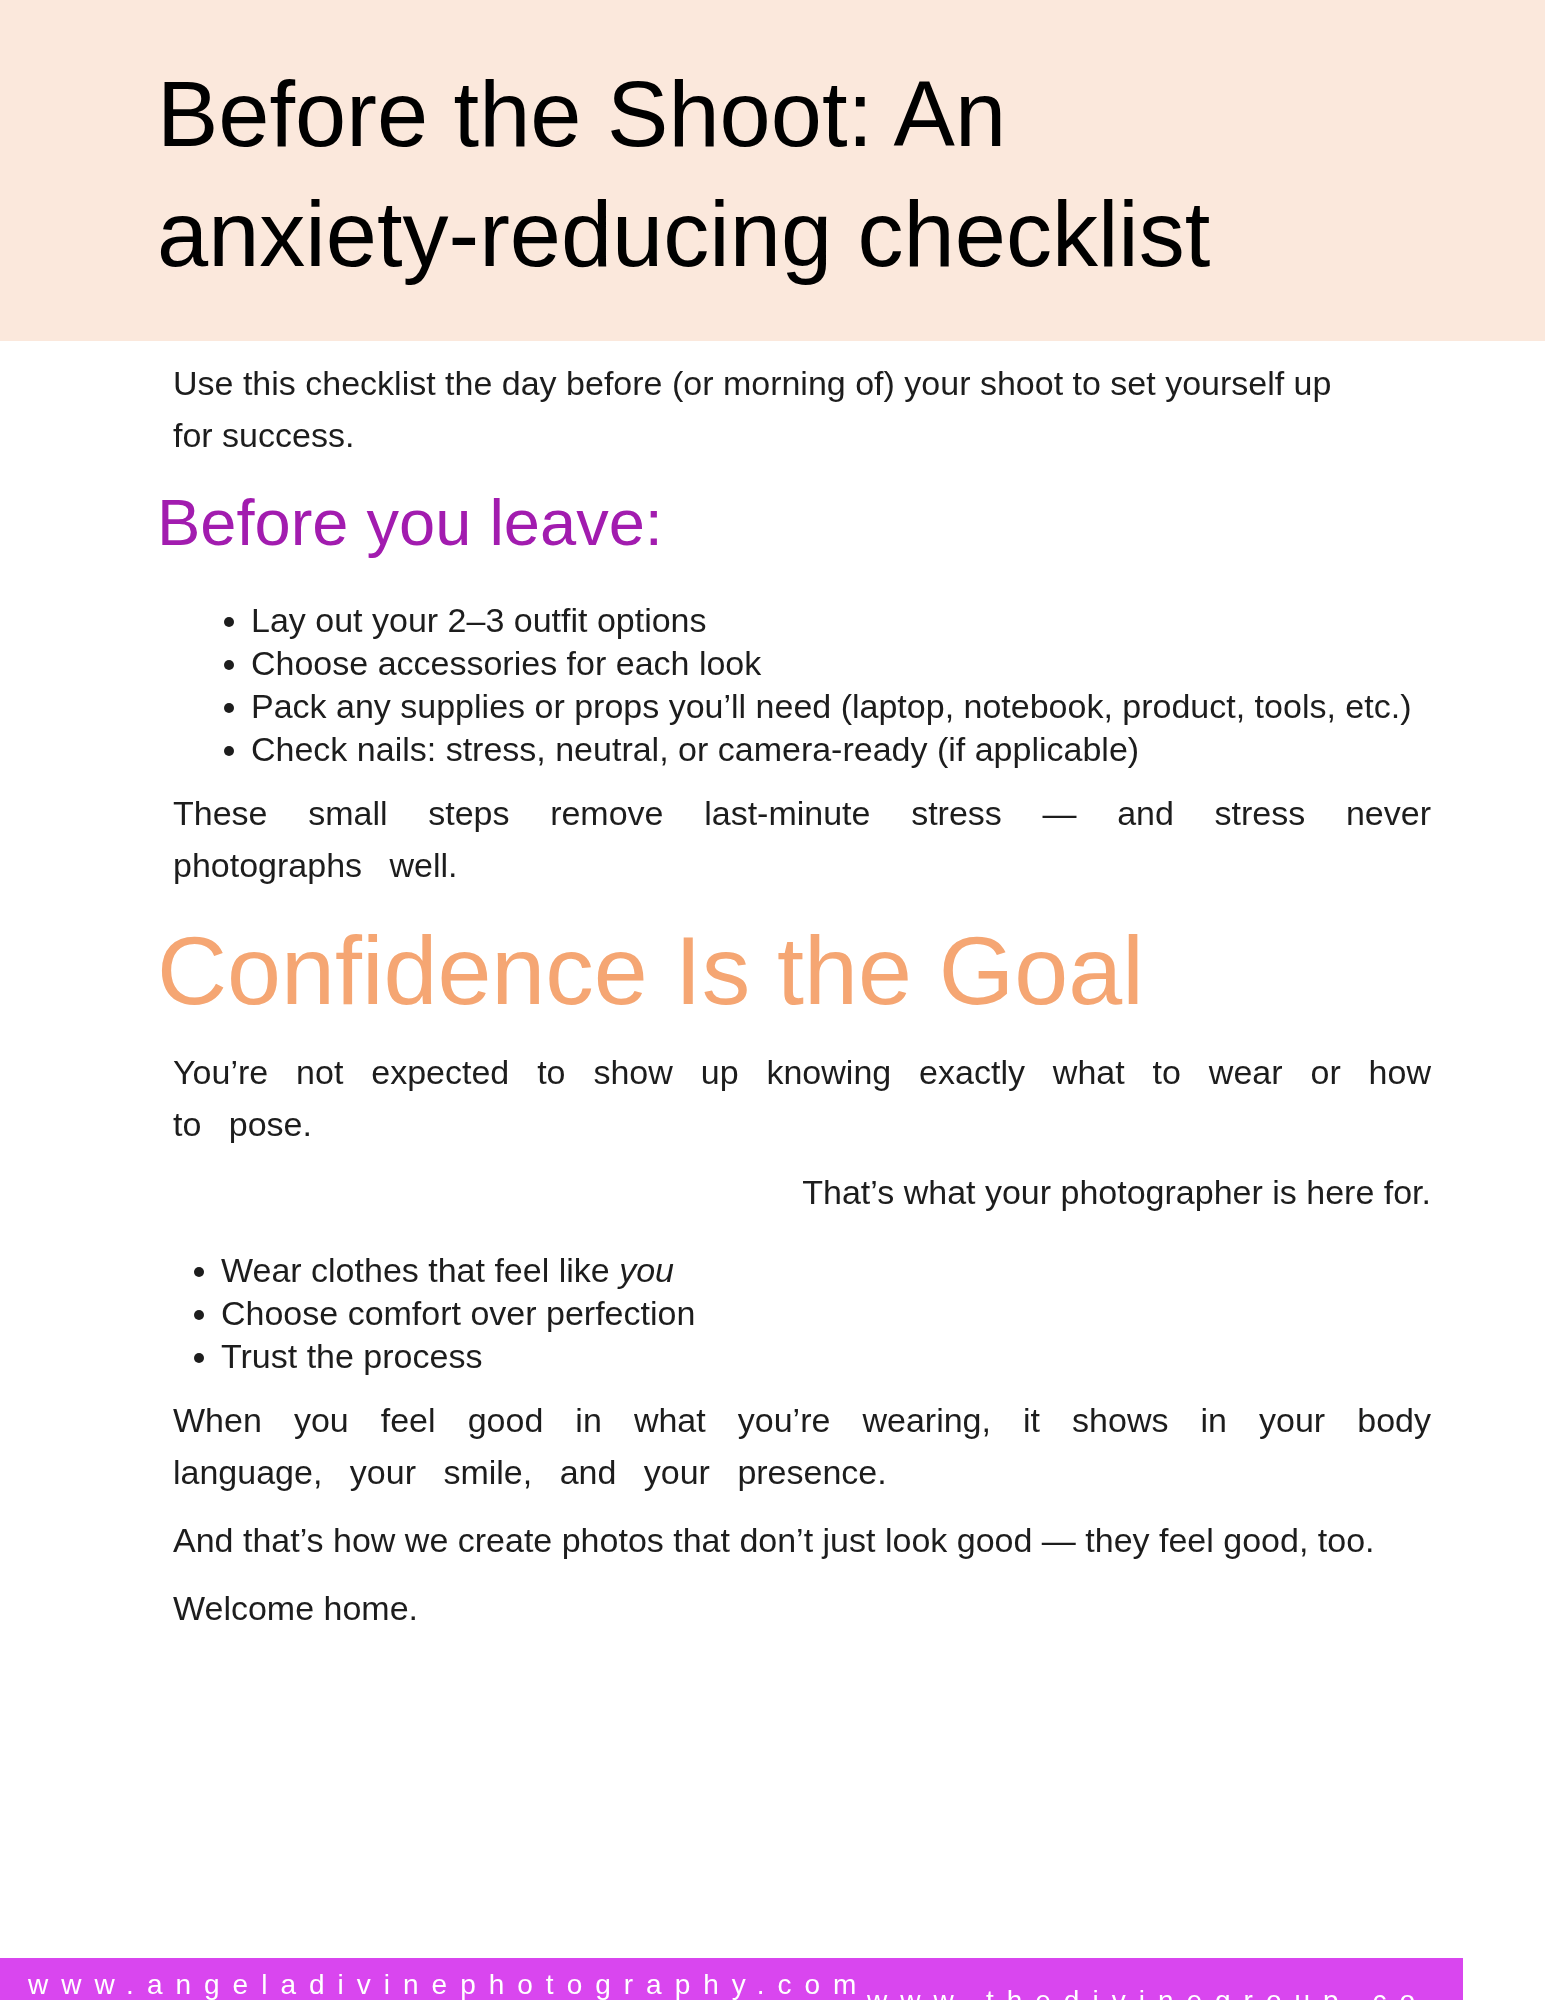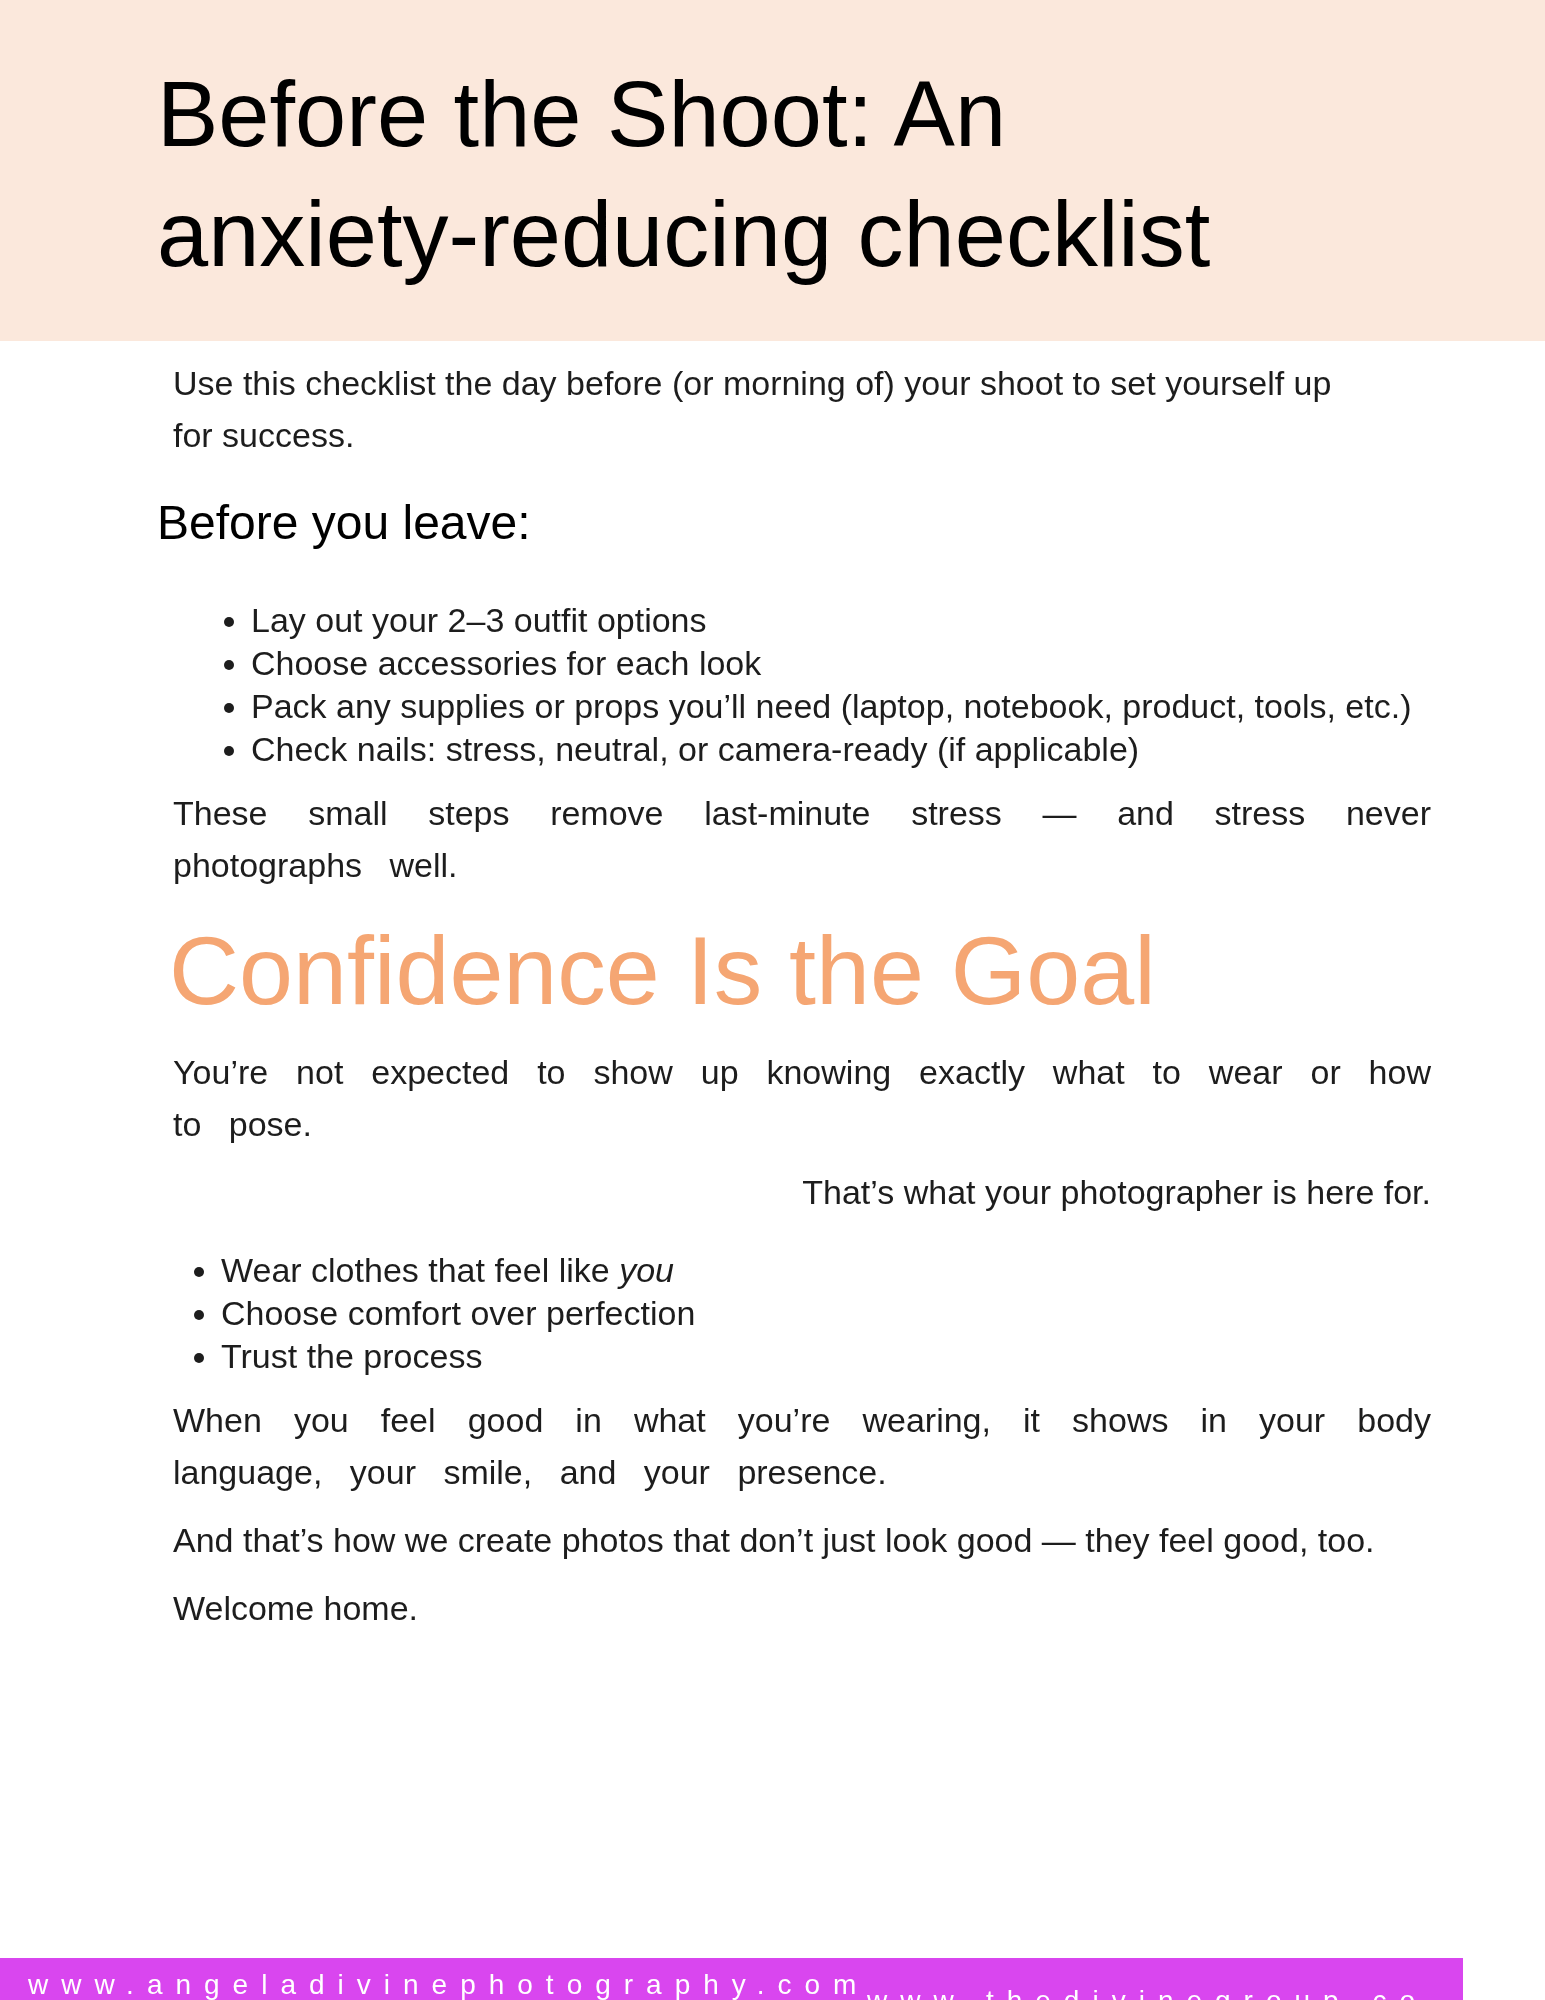--- a/index.html
+++ b/index.html
@@ -15,25 +15,25 @@
   }
   .banner h1 {
     margin:0; font-size:92px; line-height:120px; font-weight:500;
     color:#000000;
   }
   .banner h1 span { display:block; }
   .content { padding-left:157px; width:1290px; box-sizing:content-box; }
   .content p { font-size:34px; line-height:52px; margin:16px; }
   .intro { margin-top:50px; max-width:1160px; }
   h2.sub {
-    margin:26px 0 0 0; font-size:48px; line-height:72px;
-    font-weight:500; color:#000000;
+    margin:26px 0 0 0; font-size:65px; line-height:72px;
+    font-weight:500; color:#a21caf;
   }
   h2.big {
-    margin:21px 0 0 12px; font-size:97px; line-height:118px;
+    margin:21px 0 0 0; font-size:97px; line-height:118px;
     font-weight:500; color:#f5a673;
   }
   ul { margin:16px; padding-left:78px; list-style:disc outside; }
   ul.checklist { margin-top:40px; max-width:1228px; }
   ul.tips { margin-top:31px; padding-left:48px; }
   li { font-size:34px; line-height:43px; }
   .just { text-align:justify; word-spacing:18px; }
   .closing { margin-top:6px; }
   .m27 { margin-top:27px; }
   .m21 { margin-top:21px;text-align:right; }

